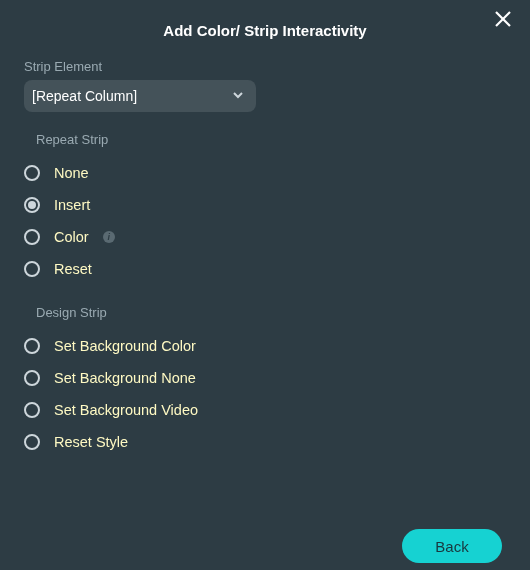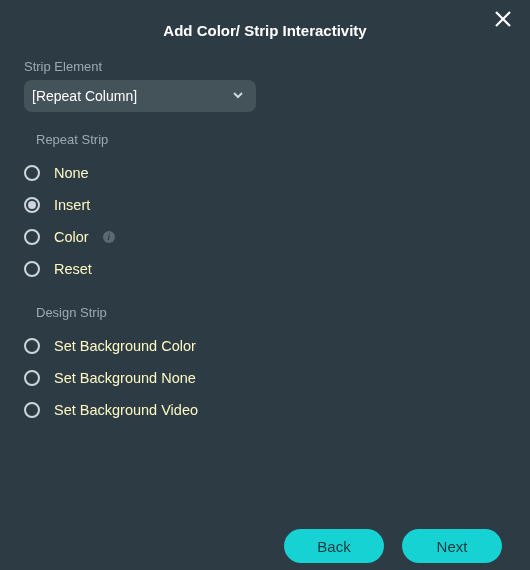--- a/index.html
+++ b/index.html
@@ -169,19 +169,22 @@
     <span class="opt-label">Set Background Color</span>
   </div>
   <div class="opt">
     <span class="radio"></span>
     <span class="opt-label">Set Background None</span>
   </div>
   <div class="opt">
     <span class="radio"></span>
     <span class="opt-label">Set Background Video</span>
   </div>
+  <div class="opt">
+    <span class="radio"></span>
+    <span class="opt-label">Reset Style</span>
+  </div>
 
 </div>
 
 <div class="footer">
   <button class="btn">Back</button>
-  <button class="btn">Next</button>
 </div>
 
 </body></html>

